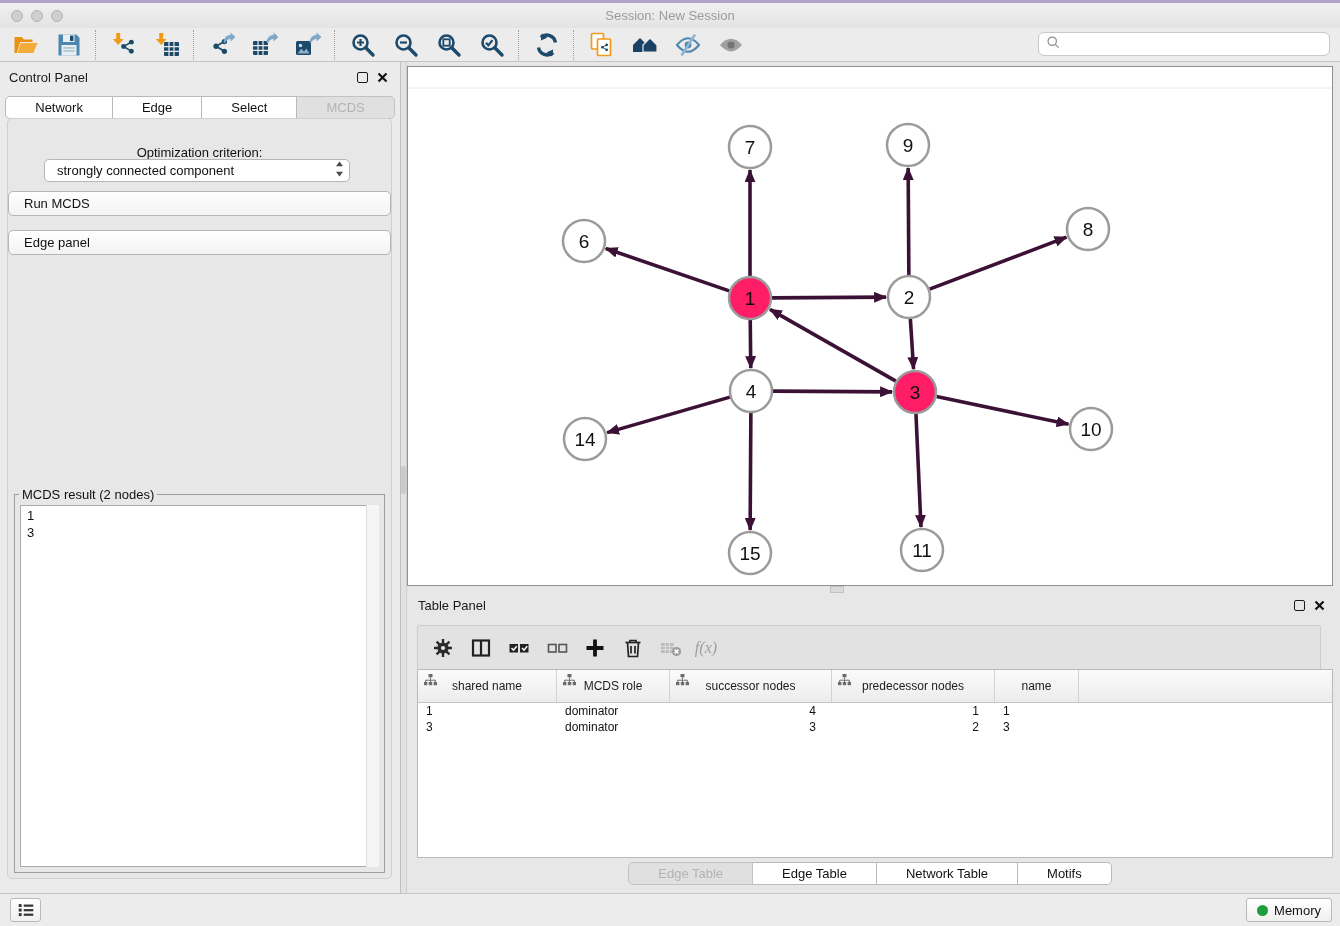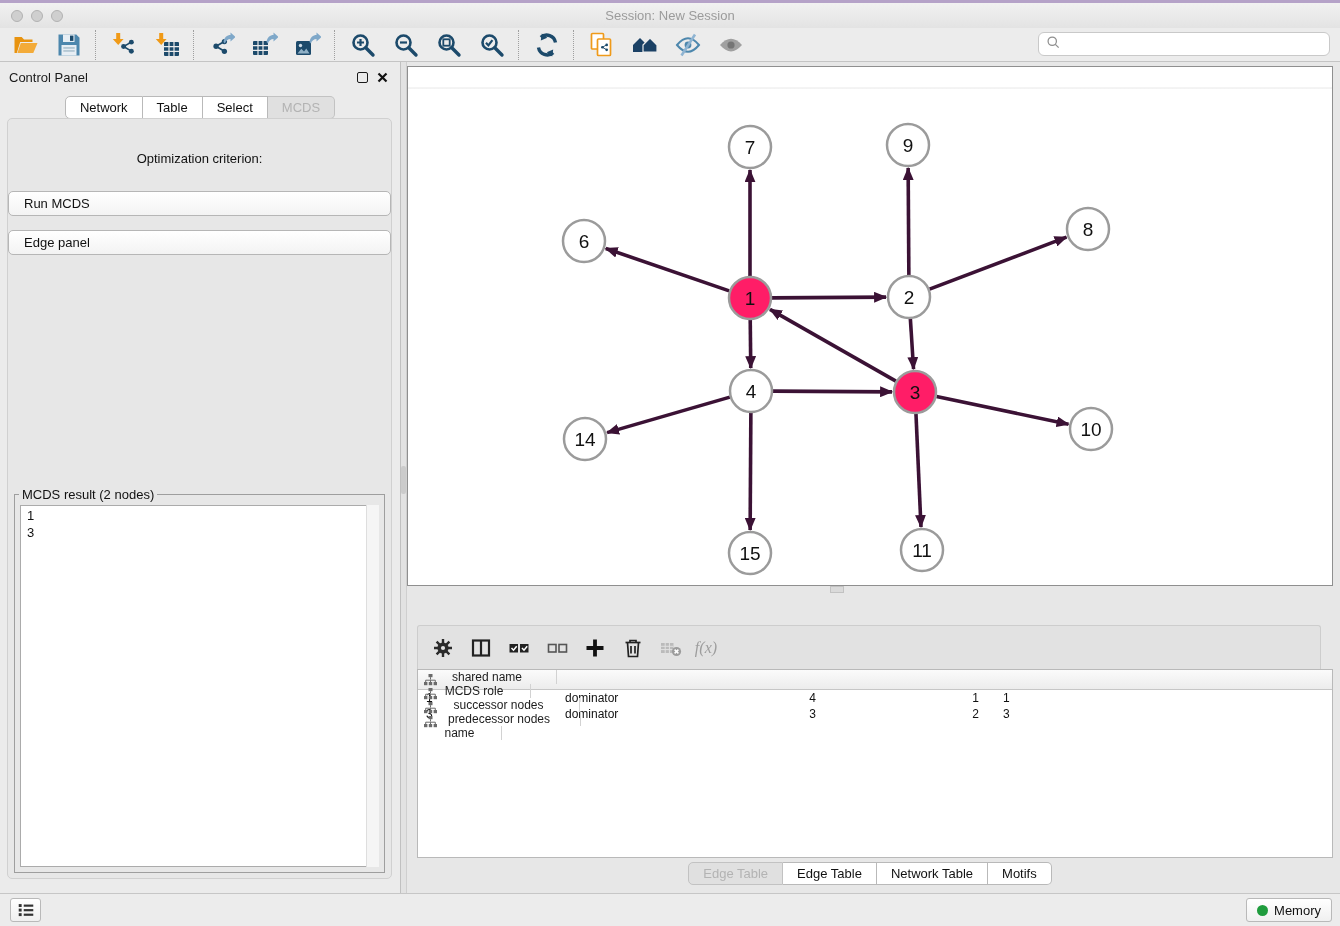--- a/index.html
+++ b/index.html
@@ -26,25 +26,25 @@
   .panel-title{font-size:13px;color:#1a1a1a;}
   .win-ctrls{display:flex;align-items:center;gap:9px;}
   .float-box{width:9px;height:9px;border:1.6px solid #1a1a1a;border-radius:2px;display:inline-block;}
   .close-x svg{width:11px;height:11px;display:block;}
   
   .control-panel{position:absolute;left:0;top:62px;width:401px;height:831px;background:#ebebeb;border-right:1px solid #c0c0c0;box-sizing:border-box;}
   .cp-head{position:absolute;left:9px;right:12px;top:8px;display:flex;justify-content:space-between;align-items:center;}
   .cp-tabs{position:absolute;left:0;top:34px;width:100%;display:flex;justify-content:center;}
   .cp-body{position:absolute;left:7px;right:8px;top:56px;bottom:14px;background:#e7e7e7;border:1px solid #d0d0d0;border-radius:5px;}
   .tabs{display:flex;}
-  .tab{height:21px;line-height:21px;padding:0 14px;font-size:13px;background:#fff;border:1px solid #b9b9b9;border-left:none;color:#111;}
+  .tab{height:21px;line-height:21px;padding:0 29px;font-size:13px;background:#fff;border:1px solid #b9b9b9;border-left:none;color:#111;}
   .tab:first-child{border-left:1px solid #b9b9b9;border-radius:5px 0 0 5px;}
   .tab:last-child{border-radius:0 5px 5px 0;}
   .tab.selected{background:#e0e0e0;color:#b3b3b3;border-color:#c2c2c2;}
-  .opt-label{position:absolute;top:32px;width:100%;text-align:center;font-size:13px;}
+  .opt-label{position:absolute;top:26px;width:100%;text-align:center;font-size:13px;}
   .dropdown{position:absolute;left:36px;right:41px;top:40px;height:23px;background:#fff;border:1px solid #b6b6b6;
             border-radius:5px;font-size:13px;display:flex;align-items:center;justify-content:space-between;
             padding:0 4px 0 12px;box-sizing:border-box;}
   .btn-row{position:absolute;top:72px;width:100%;display:flex;justify-content:center;gap:14px;flex-direction:column;}
   .btn{height:23px;background:linear-gradient(#ffffff,#f3f3f3);border:1px solid #b6b6b6;border-radius:5px;
        font-size:13px;padding:0 15px;display:flex;align-items:center;}
   .result-fs{position:absolute;left:6px;right:6px;top:368px;bottom:5px;border:1px solid #9e9e9e;margin:0;padding:0;}
   .result-fs legend{font-size:13px;padding:0 3px;margin-left:4px;}
   .result-list{position:absolute;left:5px;right:5px;top:3px;bottom:5px;background:#fff;border:1px solid #ababab;
                font-size:13px;line-height:17px;padding:1px 6px;box-sizing:border-box;overflow:hidden;}
@@ -65,21 +65,21 @@
   .net-canvas svg{position:absolute;left:0;top:0;}
   .h-grip{position:absolute;left:830px;top:586px;width:14px;height:7px;background:#dadada;border:1px solid #c2c2c2;box-sizing:border-box;}
   
   .table-panel{position:absolute;left:407px;top:593px;width:926px;height:300px;}
   .tp-head{position:absolute;left:11px;right:8px;top:5px;display:flex;justify-content:space-between;align-items:center;}
   .tp-toolbar{position:absolute;left:10px;right:12px;top:32px;height:44px;background:#e2e2e2;border:1px solid #cdcdcd;
               border-bottom:none;border-radius:3px 3px 0 0;display:flex;align-items:center;gap:4px;padding-left:8px;box-sizing:border-box;}
   .tp-btn{width:34px;height:30px;display:flex;align-items:center;justify-content:center;}
   .tp-btn svg{height:22px;}
   .tp-table{position:absolute;left:10px;right:0;top:76px;height:189px;background:#fff;border:1px solid #b9b9b9;box-sizing:border-box;overflow:hidden;}
-  .t-header{display:flex;height:20px;background:linear-gradient(#fbfbfb,#ececec);border-bottom:1px solid #c6c6c6;font-size:12px;box-sizing:border-box;flex-direction:column;}
+  .t-header{display:flex;height:33px;background:linear-gradient(#fbfbfb,#ececec);border-bottom:1px solid #c6c6c6;font-size:12px;box-sizing:border-box;}
   .t-hcell{position:relative;border-right:1px solid #d2d2d2;box-sizing:border-box;display:flex;align-items:center;}
   .t-hcell .h-ico{position:absolute;left:6px;top:4px;}
   .t-hcell .h-lab{width:100%;text-align:center;color:#1c1c1c;}
   .t-row{display:flex;height:16px;font-size:12px;align-items:center;}
   .t-cell{box-sizing:border-box;overflow:hidden;white-space:nowrap;}
   .al{padding-left:8px;text-align:left;}
   .ar{padding-right:16px;text-align:right;}
   .tp-tabs{position:absolute;left:0;right:0;top:269px;display:flex;justify-content:center;}
   
   .statusbar{position:absolute;left:0;bottom:0;width:100%;height:33px;background:#ececec;border-top:1px solid #c6c6c6;box-sizing:border-box;}
@@ -261,27 +261,36 @@
         <span class="close-x">
           <svg viewBox="0 0 11 11">
               <path d="M1.5 1.5l8 8M9.5 1.5l-8 8" stroke="#111" stroke-width="2.2"></path>
             </svg>
         </span>
       </span>
     </div>
     <div class="cp-tabs">
         <div class="tabs" id="cp-tabs">
           <div class="tab">Network</div>
-          <div class="tab">Table</div>
+          <div class="tab">Edge</div>
           <div class="tab">Select</div>
           <div class="tab selected">MCDS</div>
         </div>
       </div>
     <div class="cp-body">
       <div class="opt-label">Optimization criterion:</div>
+      <div class="dropdown">
+        <span>strongly connected component</span>
+        <span>
+          <svg viewBox="0 0 11 20" width="11" height="20">
+              <path d="M5.5 2.5L9 7.2H2z" fill="#4a4a4a"></path>
+              <path d="M5.5 17.5L2 12.8h7z" fill="#4a4a4a"></path>
+            </svg>
+        </span>
+      </div>
       <div class="btn-row">
         <div class="btn">Run MCDS</div>
         <div class="btn">Edge panel</div>
       </div>
       <fieldset class="result-fs">
         <legend>MCDS result (2 nodes)</legend>
         <div class="result-list" id="result-list">
             <div>1</div>
             <div>3</div>
           </div>
@@ -382,20 +391,31 @@
           <g>
             <circle cx="514" cy="461" r="21" fill="#ffffff" stroke="#9b9b9b" stroke-width="2.5"></circle>
             <text x="514" y="461" text-anchor="middle" dy=".35em" font-family="Liberation Sans, sans-serif" font-size="19" fill="#111111">11</text>
           </g>
         </svg>
     </div>
   </div>
   <div class="h-grip"></div>
 
   <div class="table-panel">
+    <div class="tp-head">
+      <span class="panel-title">Table Panel</span>
+      <span class="win-ctrls">
+        <span class="float-box"></span>
+        <span class="close-x">
+          <svg viewBox="0 0 11 11">
+              <path d="M1.5 1.5l8 8M9.5 1.5l-8 8" stroke="#111" stroke-width="2.2"></path>
+            </svg>
+        </span>
+      </span>
+    </div>
     <div class="tp-toolbar" id="table-toolbar">
         <div class="tp-btn">
           <svg viewBox="0 0 22 22" width="22">
             <path d="M11 2v18M2 11h18M4.6 4.6l12.8 12.8M17.4 4.6L4.6 17.4" stroke="#2b2b2b" stroke-width="2.4"></path>
             <circle cx="11" cy="11" r="5.6" fill="#2b2b2b"></circle>
             <circle cx="11" cy="11" r="2.1" fill="#e2e2e2"></circle>
           </svg>
         </div>
         <div class="tp-btn">
           <svg viewBox="0 0 22 22" width="22">

